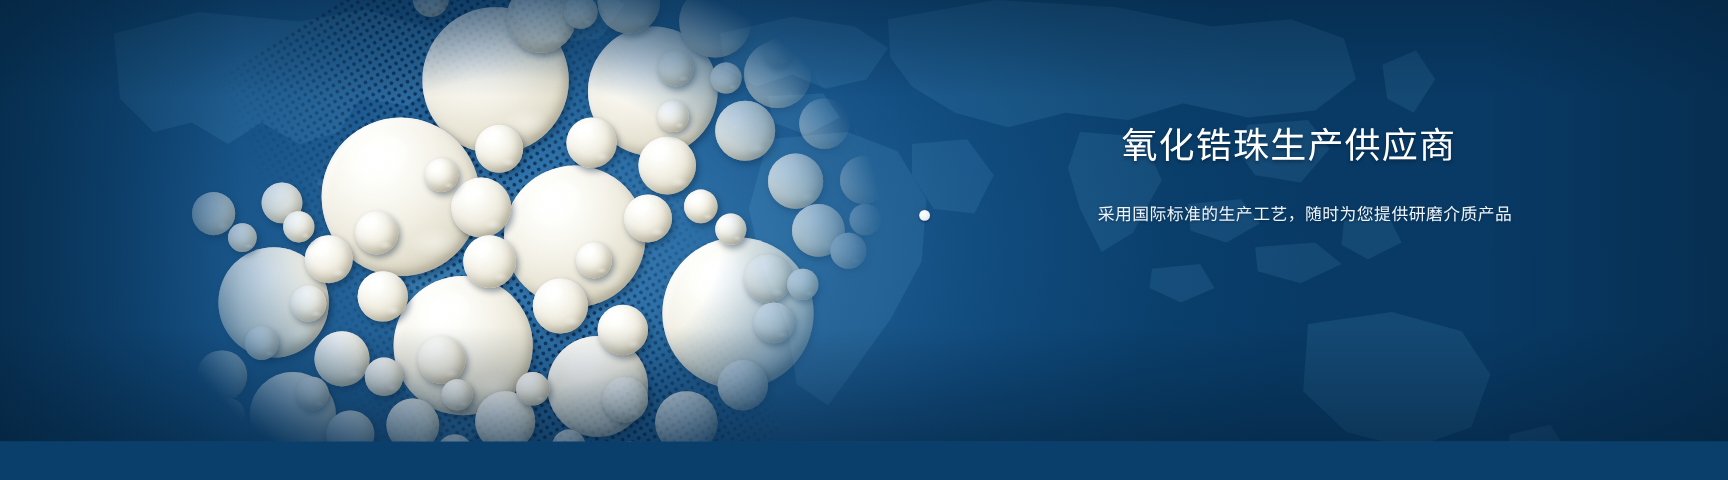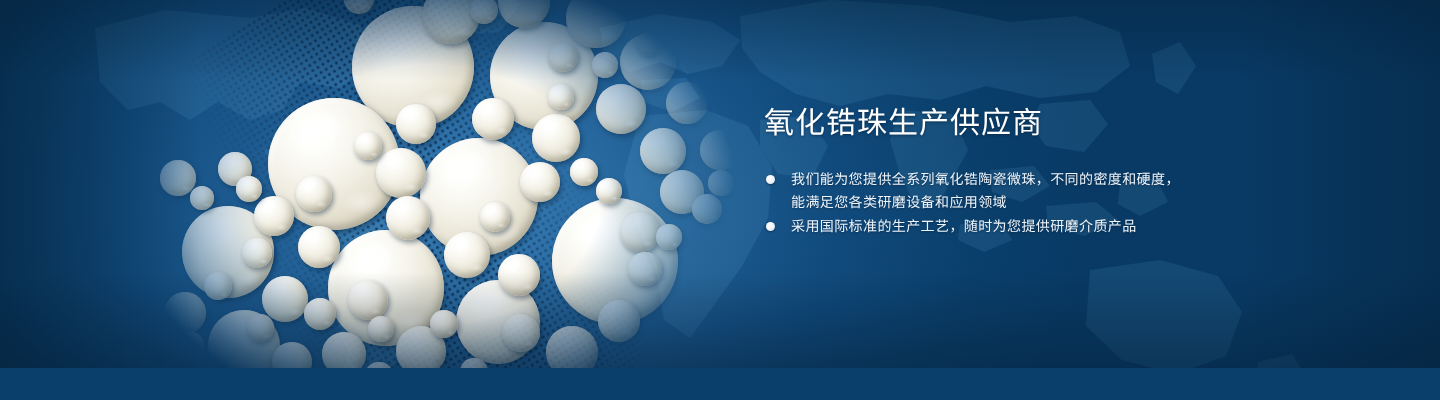--- a/index.html
+++ b/index.html
@@ -8,20 +8,21 @@
     padding: 0;
     background: #0a3f6b;
   }
   #banner {
     position: relative;
     width: 1440px;
     height: 368px;
     overflow: hidden;
     font-family: "DejaVu Sans", "Liberation Sans", sans-serif;
     background: #0a3f6b;
+    text-align: center;
   }
 
   
   .bg-base {
     position: absolute;
     inset: 0;
     background:
       radial-gradient(ellipse 620px 440px at 470px 205px,
         #3a7fb8 0%, #2c6fa6 18%, #1d5a8f 38%, #104a7c 60%, #0a3f6b 82%, #083a65 100%),
       linear-gradient(100deg, #083a63 0%, #0a4270 30%, #0c4876 50%, #0a4170 72%, #083a64 100%);
@@ -270,23 +271,18 @@
   </div>
 
   <div class="bg-vignette"></div>
 
   <div class="content">
     <h1 class="headline">氧化锆珠生产供应商</h1>
 
     <ul class="bullets">
       <li class="bullet-item">
         <span class="bullet-dot"></span>
-        <span class="bullet-line">我们能为您提供全系列氧化锆陶瓷微珠，不同的密度和硬度，</span>
-        <span class="bullet-line cont">能满足您各类研磨设备和应用领域</span>
-      </li>
-      <li class="bullet-item">
-        <span class="bullet-dot"></span>
         <span class="bullet-line">采用国际标准的生产工艺，随时为您提供研磨介质产品</span>
       </li>
     </ul>
   </div>
 
 </div>
 
 </body></html>

